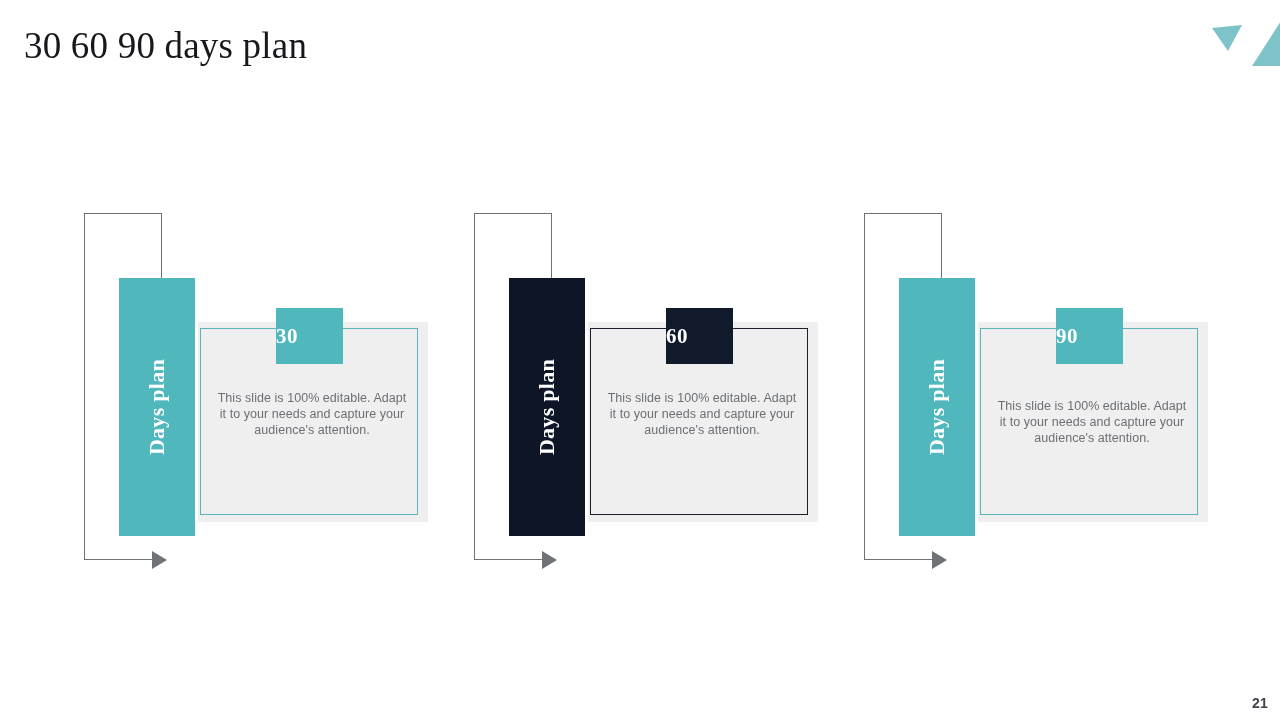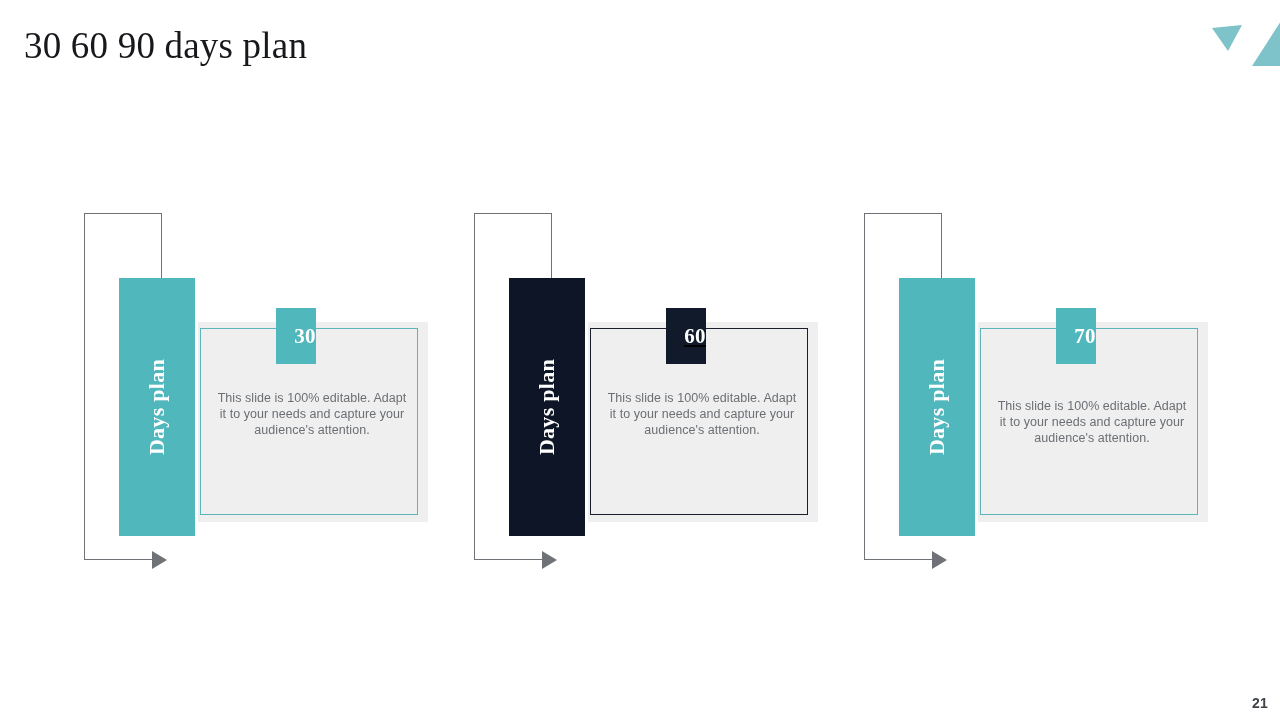--- a/index.html
+++ b/index.html
@@ -158,30 +158,29 @@
     letter-spacing: 0.3px;
     transform: rotate(-90deg);
     white-space: nowrap;
   }
 
   
   .badge {
     position: absolute;
     left: 192px;
     top: 95px;
-    width: 40px;
+    width: 67px;
     height: 56px;
     background: #50b7bc;
     display: flex;
     align-items: center;
-    justify-content: flex-end;
+    justify-content: flex-start;
   }
   .card-2 .badge {
     background: #111a2b;
-    text-decoration: underline;
   }
   .badge-text {
     font-family: "Liberation Serif", "DejaVu Serif", serif;
     font-weight: bold;
     font-size: 21px;
     color: #ffffff;
     letter-spacing: 0.4px;
   }
 
   
@@ -264,21 +263,21 @@
     <div class="connector-arrow"></div>
 
     <div class="panel-shadow"></div>
     <div class="panel-border"></div>
 
     <div class="side-bar">
       <span class="side-bar-label">Days plan</span>
     </div>
 
     <div class="badge">
-      <span class="badge-text">70</span>
+      <span class="badge-text">90</span>
     </div>
 
     <div class="card-body">This slide is 100% editable. Adapt it to your needs and capture your audience's attention.</div>
   </div>
 
   <div class="page-number">21</div>
 
 </div>
 
 </body></html>

